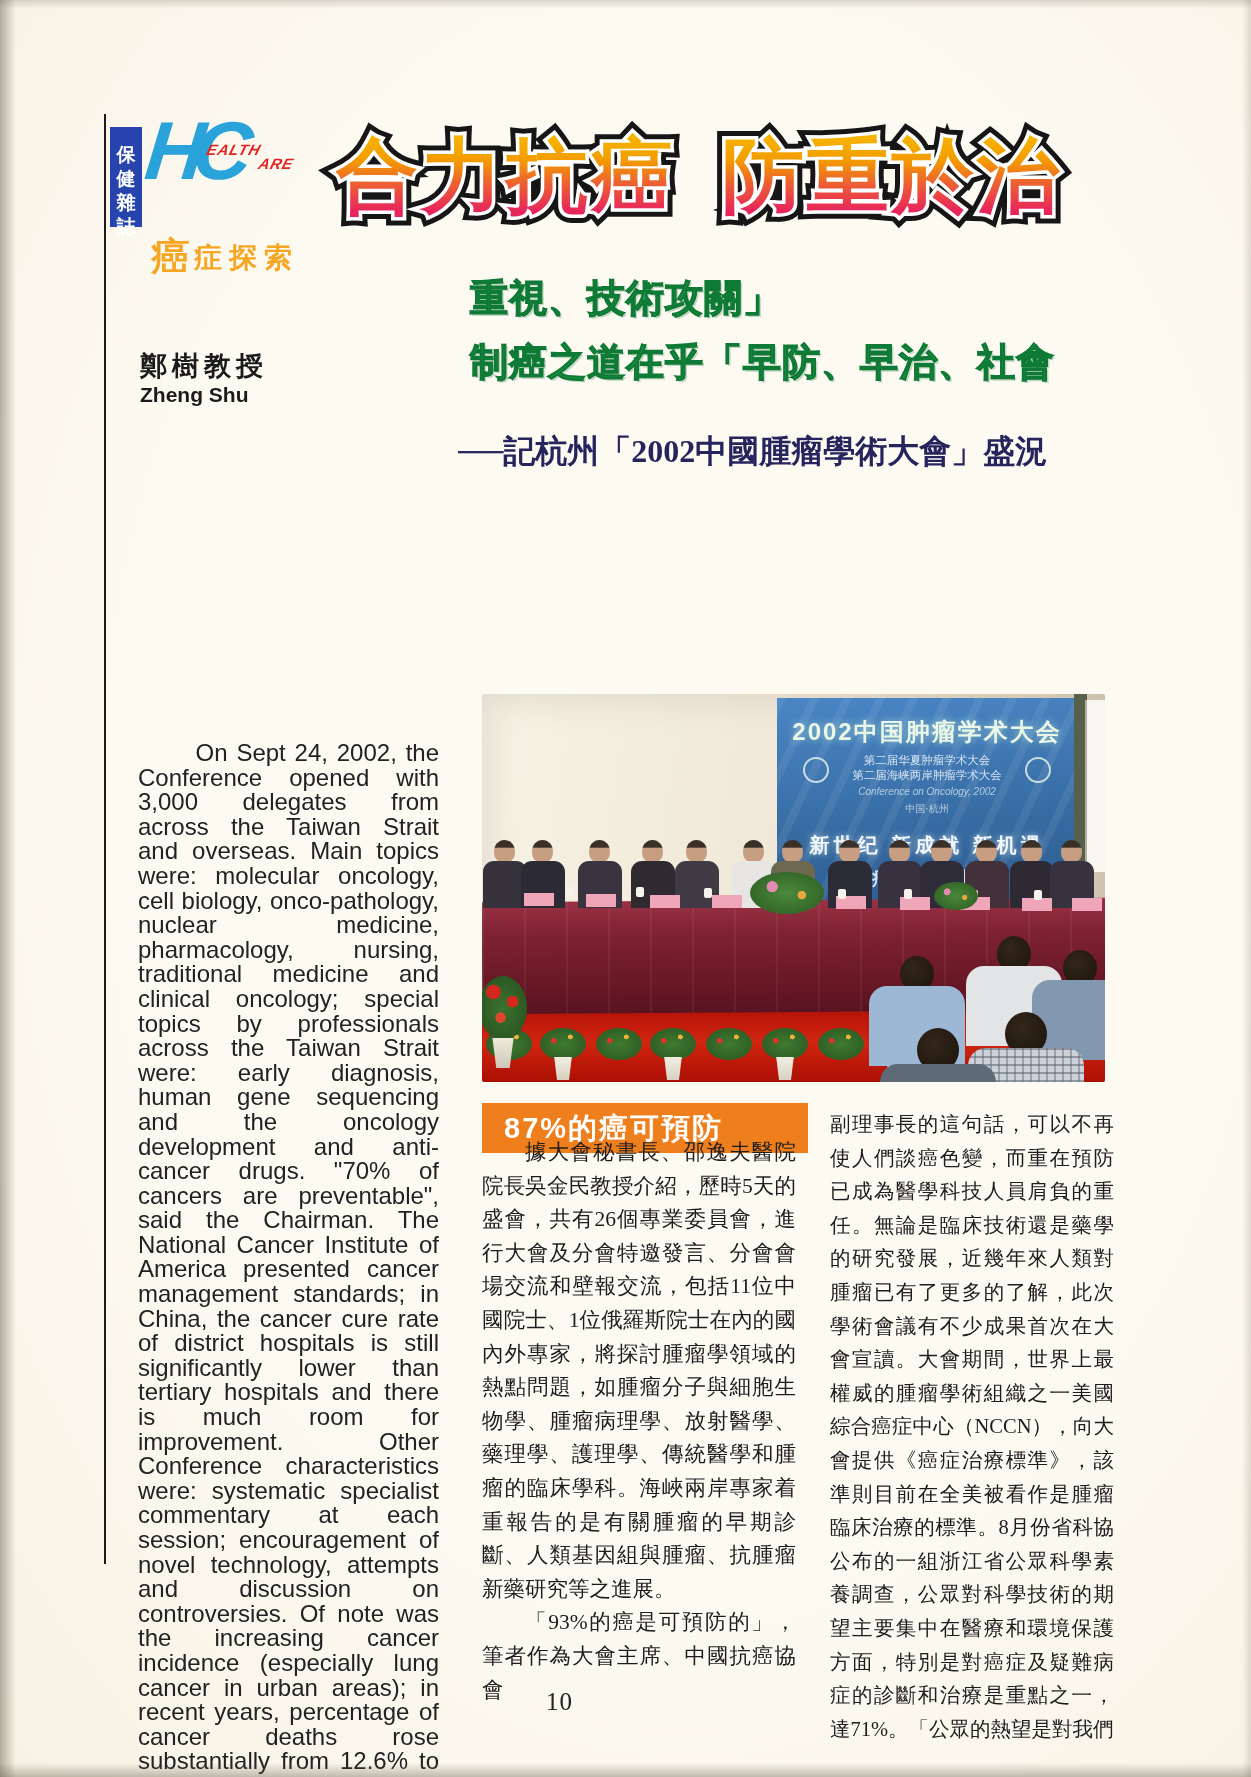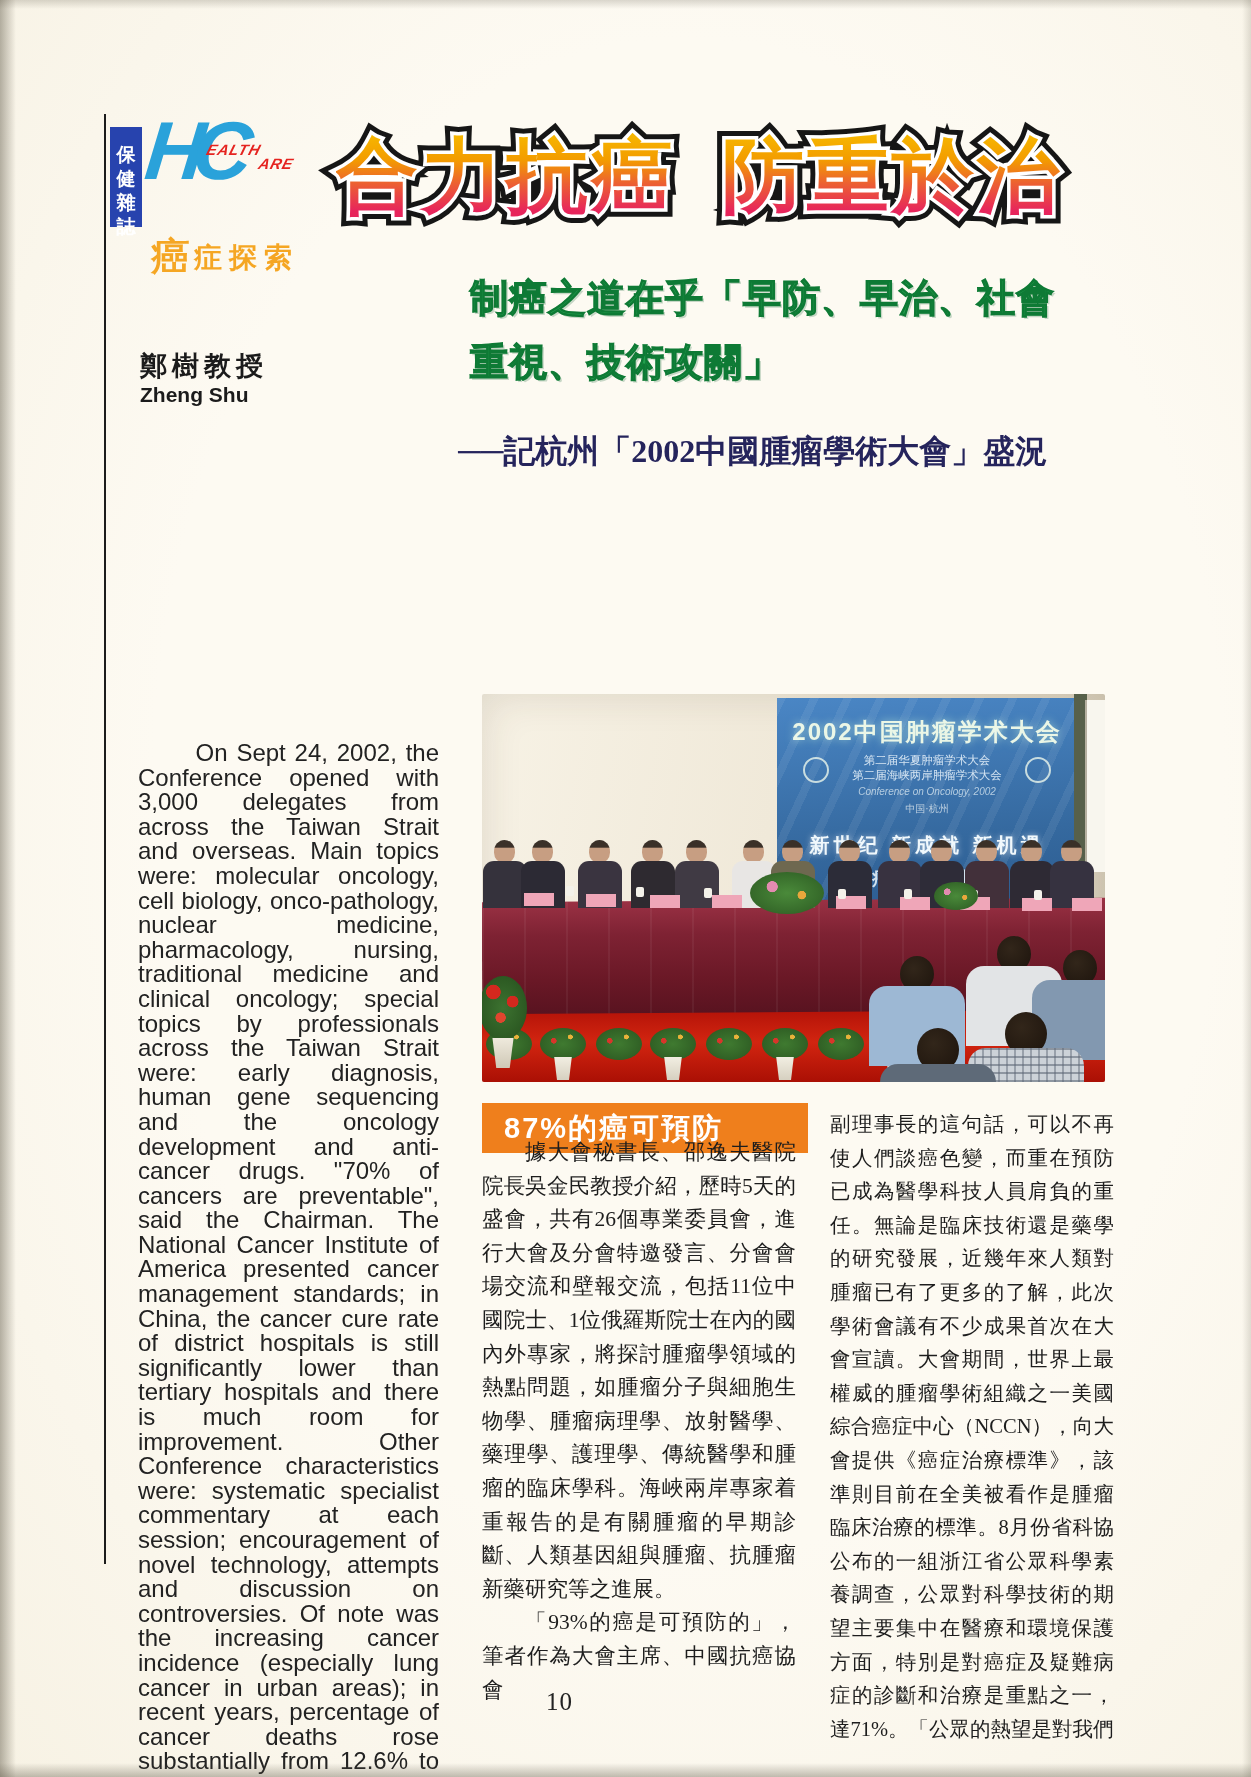--- a/index.html
+++ b/index.html
@@ -175,22 +175,22 @@
     <span class="big">癌</span><span class="rest">症探索</span>
   </div>
 
   <div class="bubble-title">
     <span class="bt-black">合力抗癌 防重於治</span>
     <span class="bt-white">合力抗癌 防重於治</span>
     <span class="bt-fill">合力抗癌 防重於治</span>
   </div>
 
   <div class="green-sub">
+    <div>重視、技術攻關」</div>
     <div>制癌之道在乎「早防、早治、社會</div>
-    <div>重視、技術攻關」</div>
   </div>
 
   <div class="author-cn">鄭樹教授</div>
   <div class="author-en">Zheng Shu</div>
 
 
   <div class="navy-heading">──記杭州「2002中國腫瘤學術大會」盛況</div>
 
 
   <figure class="photo">

